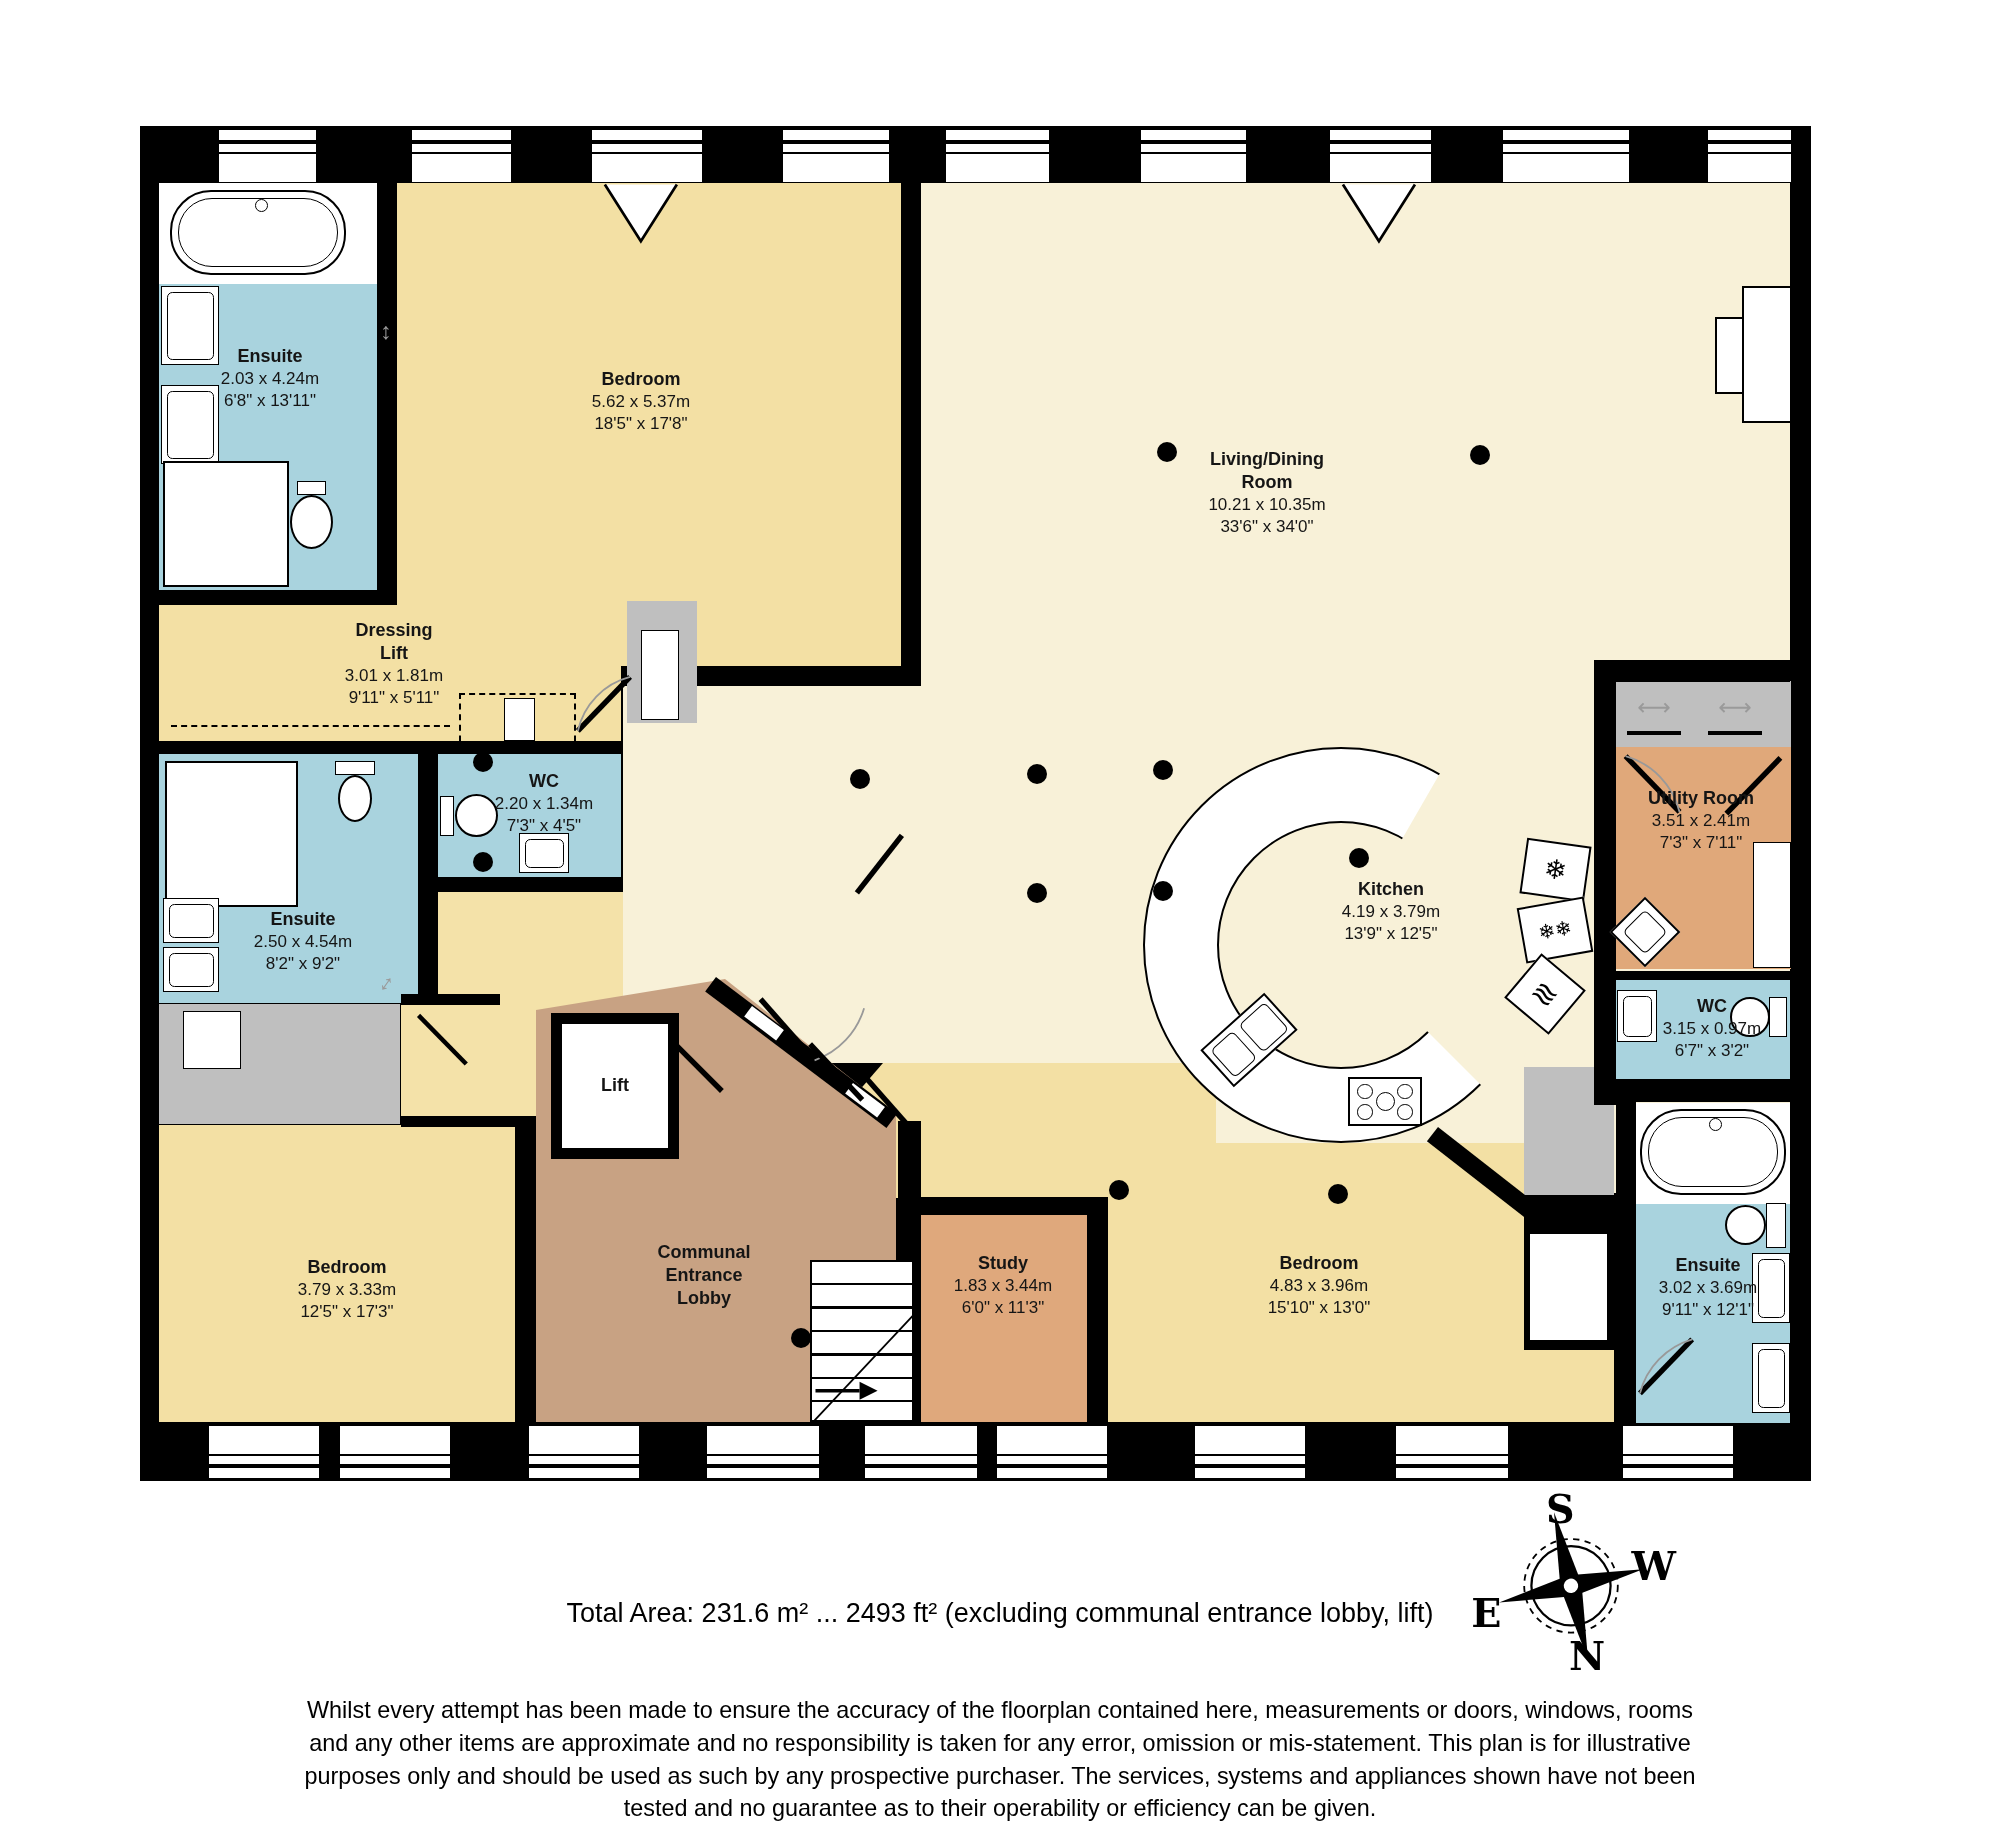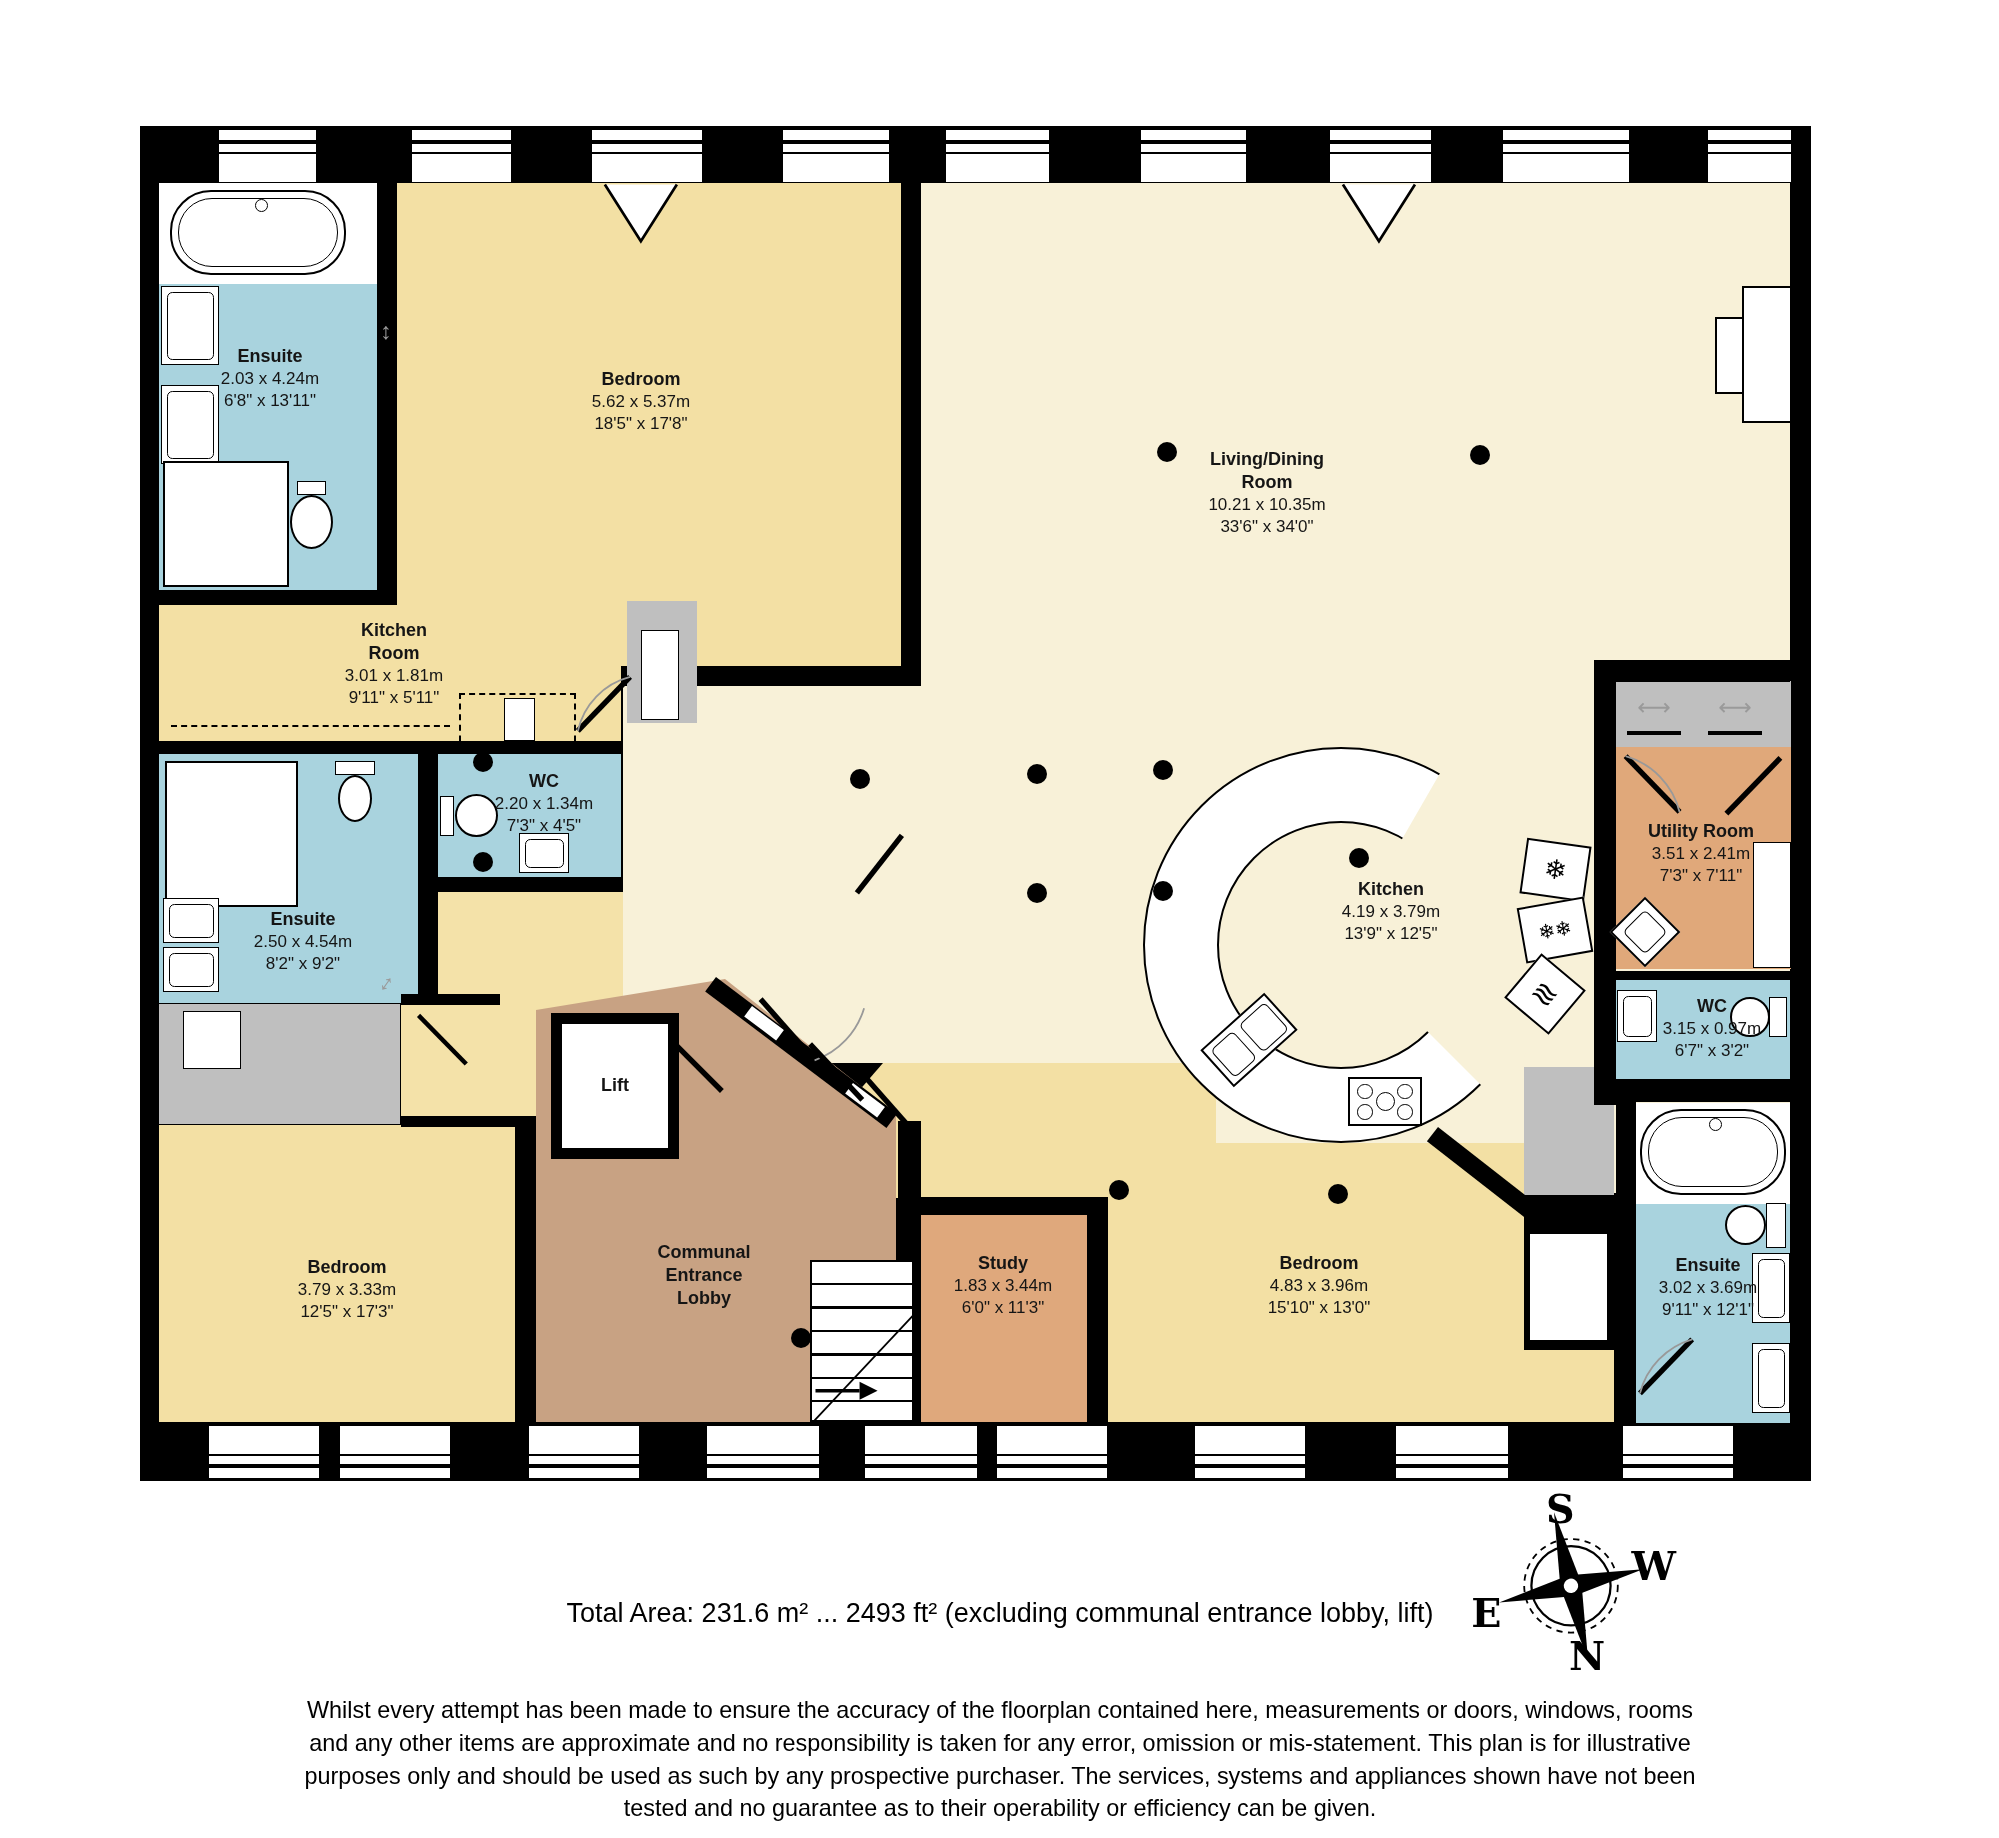--- a/index.html
+++ b/index.html
@@ -249,21 +249,21 @@
     <span class="rname">Bedroom</span>
     <span class="rdim">5.62 x 5.37m</span>
     <span class="rdim">18'5" x 17'8"</span>
   </div>
   <div class="rlabel" style="left:1267px;top:493px;width:158px;">
     <span class="rname">Living/Dining Room</span>
     <span class="rdim">10.21 x 10.35m</span>
     <span class="rdim">33'6" x 34'0"</span>
   </div>
   <div class="rlabel" style="left:394px;top:664px;width:108px;">
-    <span class="rname">Kitchen Room</span>
+    <span class="rname">Dressing Lift</span>
     <span class="rdim">3.01 x 1.81m</span>
     <span class="rdim">9'11" x 5'11"</span>
   </div>
   <div class="rlabel" style="left:544px;top:803px;width:135px;">
     <span class="rname">WC</span>
     <span class="rdim">2.20 x 1.34m</span>
     <span class="rdim">7'3" x 4'5"</span>
   </div>
   <div class="rlabel" style="left:303px;top:941px;width:144px;">
     <span class="rname">Ensuite</span>
@@ -289,21 +289,21 @@
   <div class="rlabel" style="left:1319px;top:1285px;width:180px;">
     <span class="rname">Bedroom</span>
     <span class="rdim">4.83 x 3.96m</span>
     <span class="rdim">15'10" x 13'0"</span>
   </div>
   <div class="rlabel" style="left:1391px;top:911px;width:144px;">
     <span class="rname">Kitchen</span>
     <span class="rdim">4.19 x 3.79m</span>
     <span class="rdim">13'9" x 12'5"</span>
   </div>
-  <div class="rlabel" style="left:1701px;top:853px;width:144px;">
+  <div class="rlabel" style="left:1701px;top:820px;width:144px;">
     <span class="rname">Utility Room</span>
     <span class="rdim">3.51 x 2.41m</span>
     <span class="rdim">7'3" x 7'11"</span>
   </div>
   <div class="rlabel" style="left:1712px;top:1028px;width:153px;">
     <span class="rname">WC</span>
     <span class="rdim">3.15 x 0.97m</span>
     <span class="rdim">6'7" x 3'2"</span>
   </div>
   <div class="rlabel" style="left:1708px;top:1287px;width:131px;">

